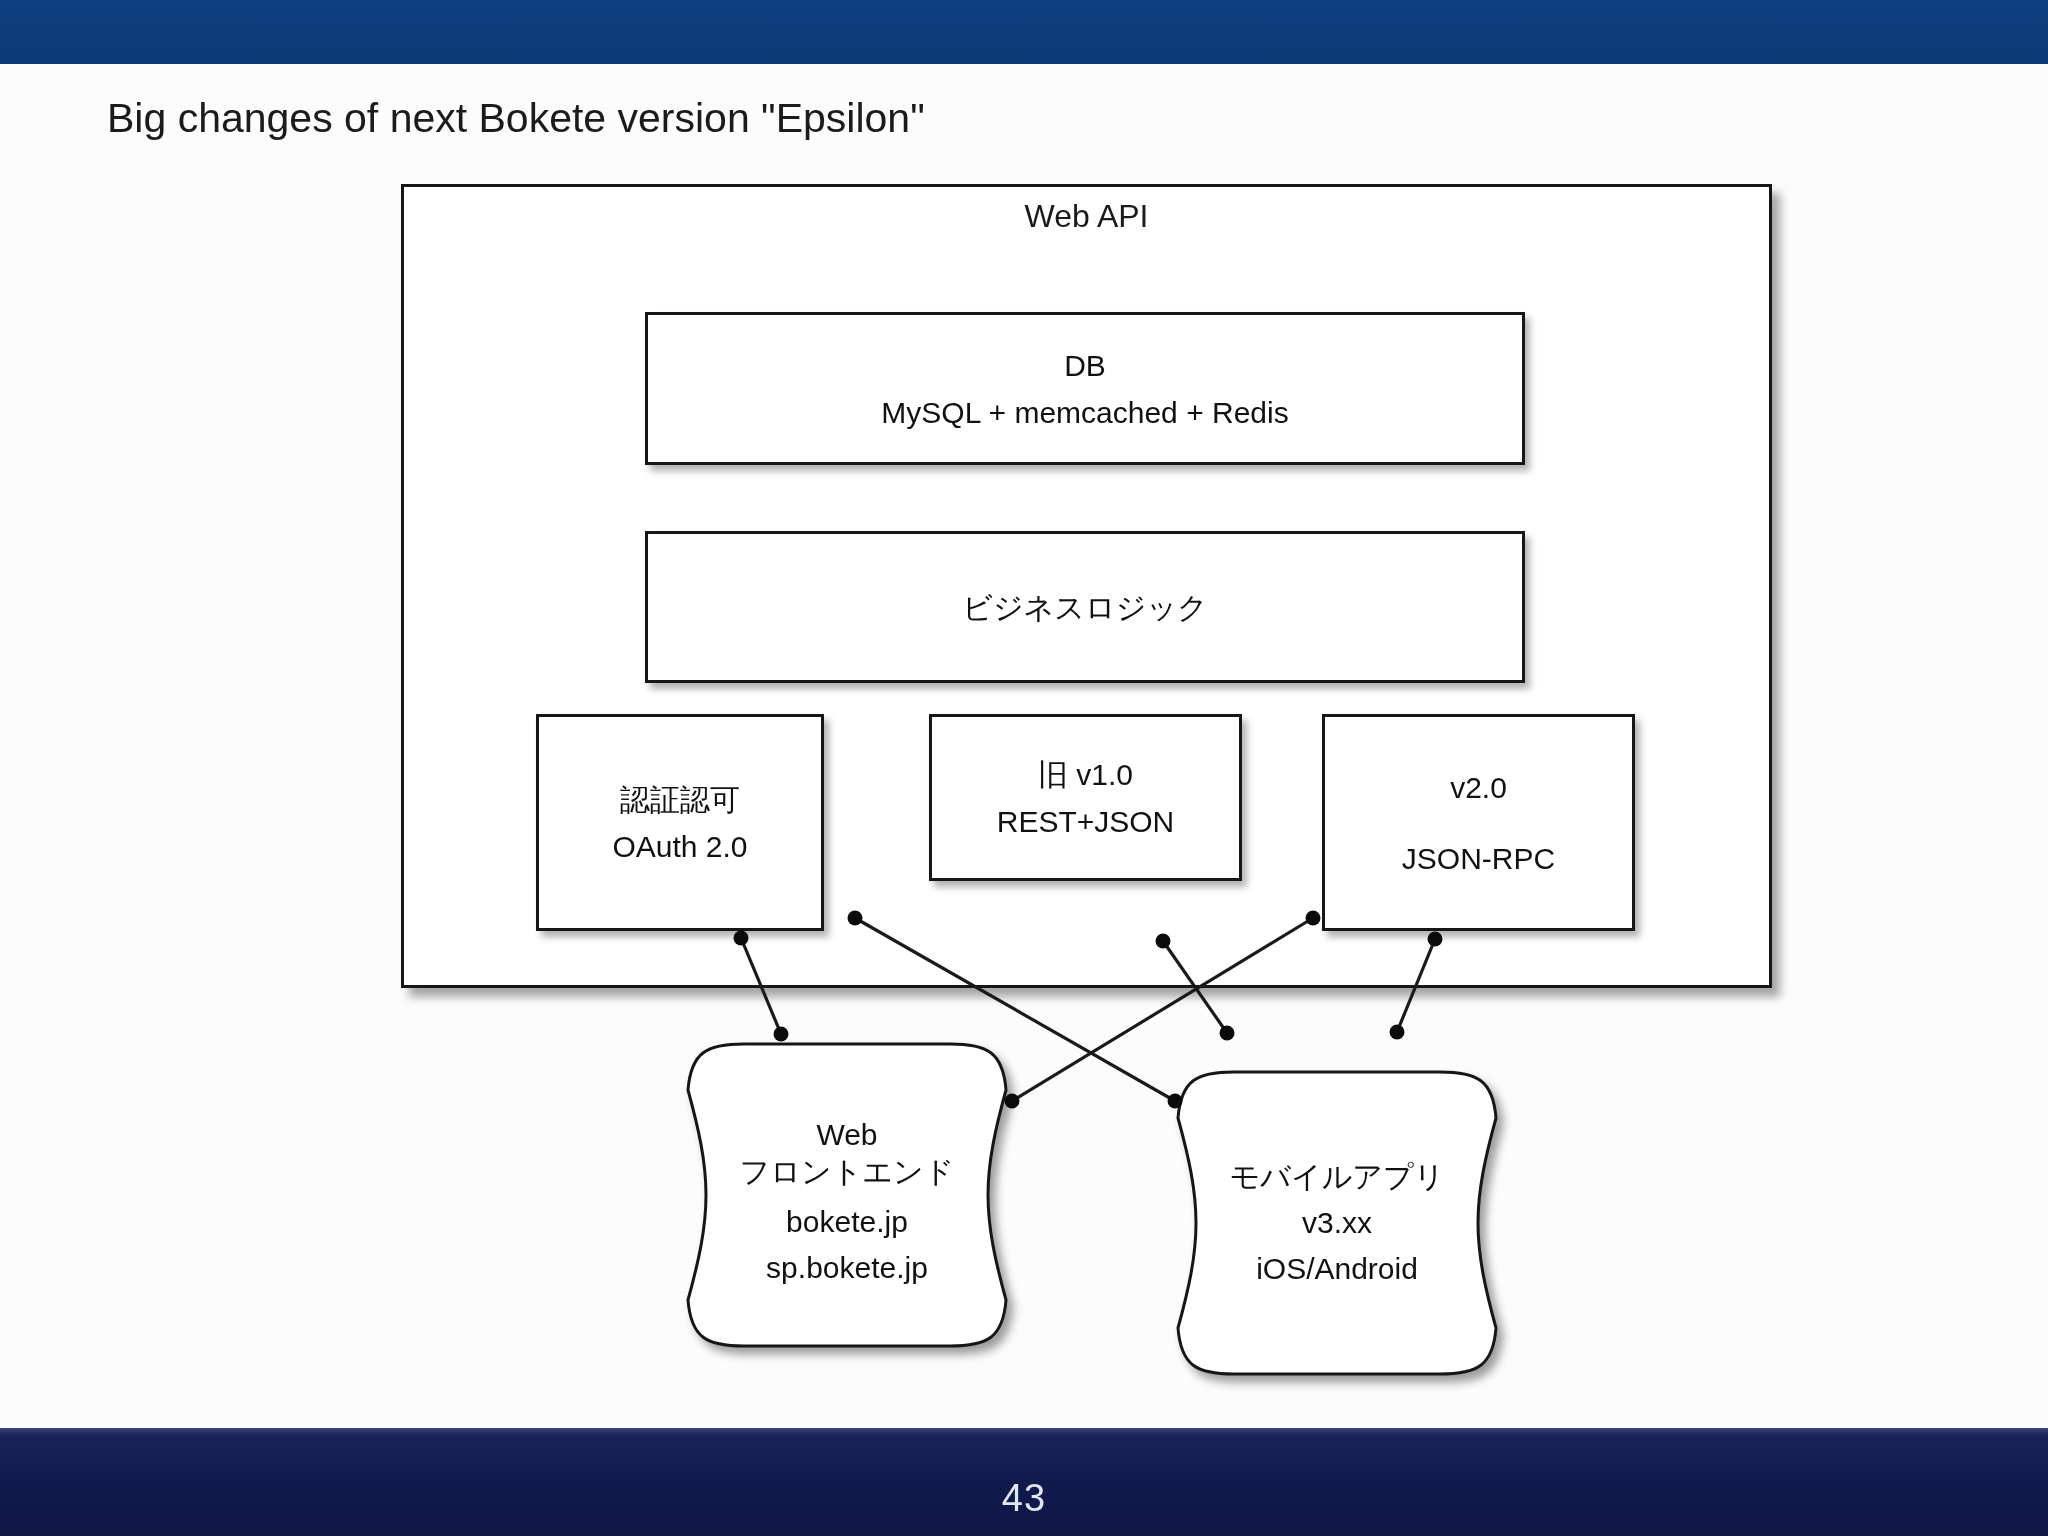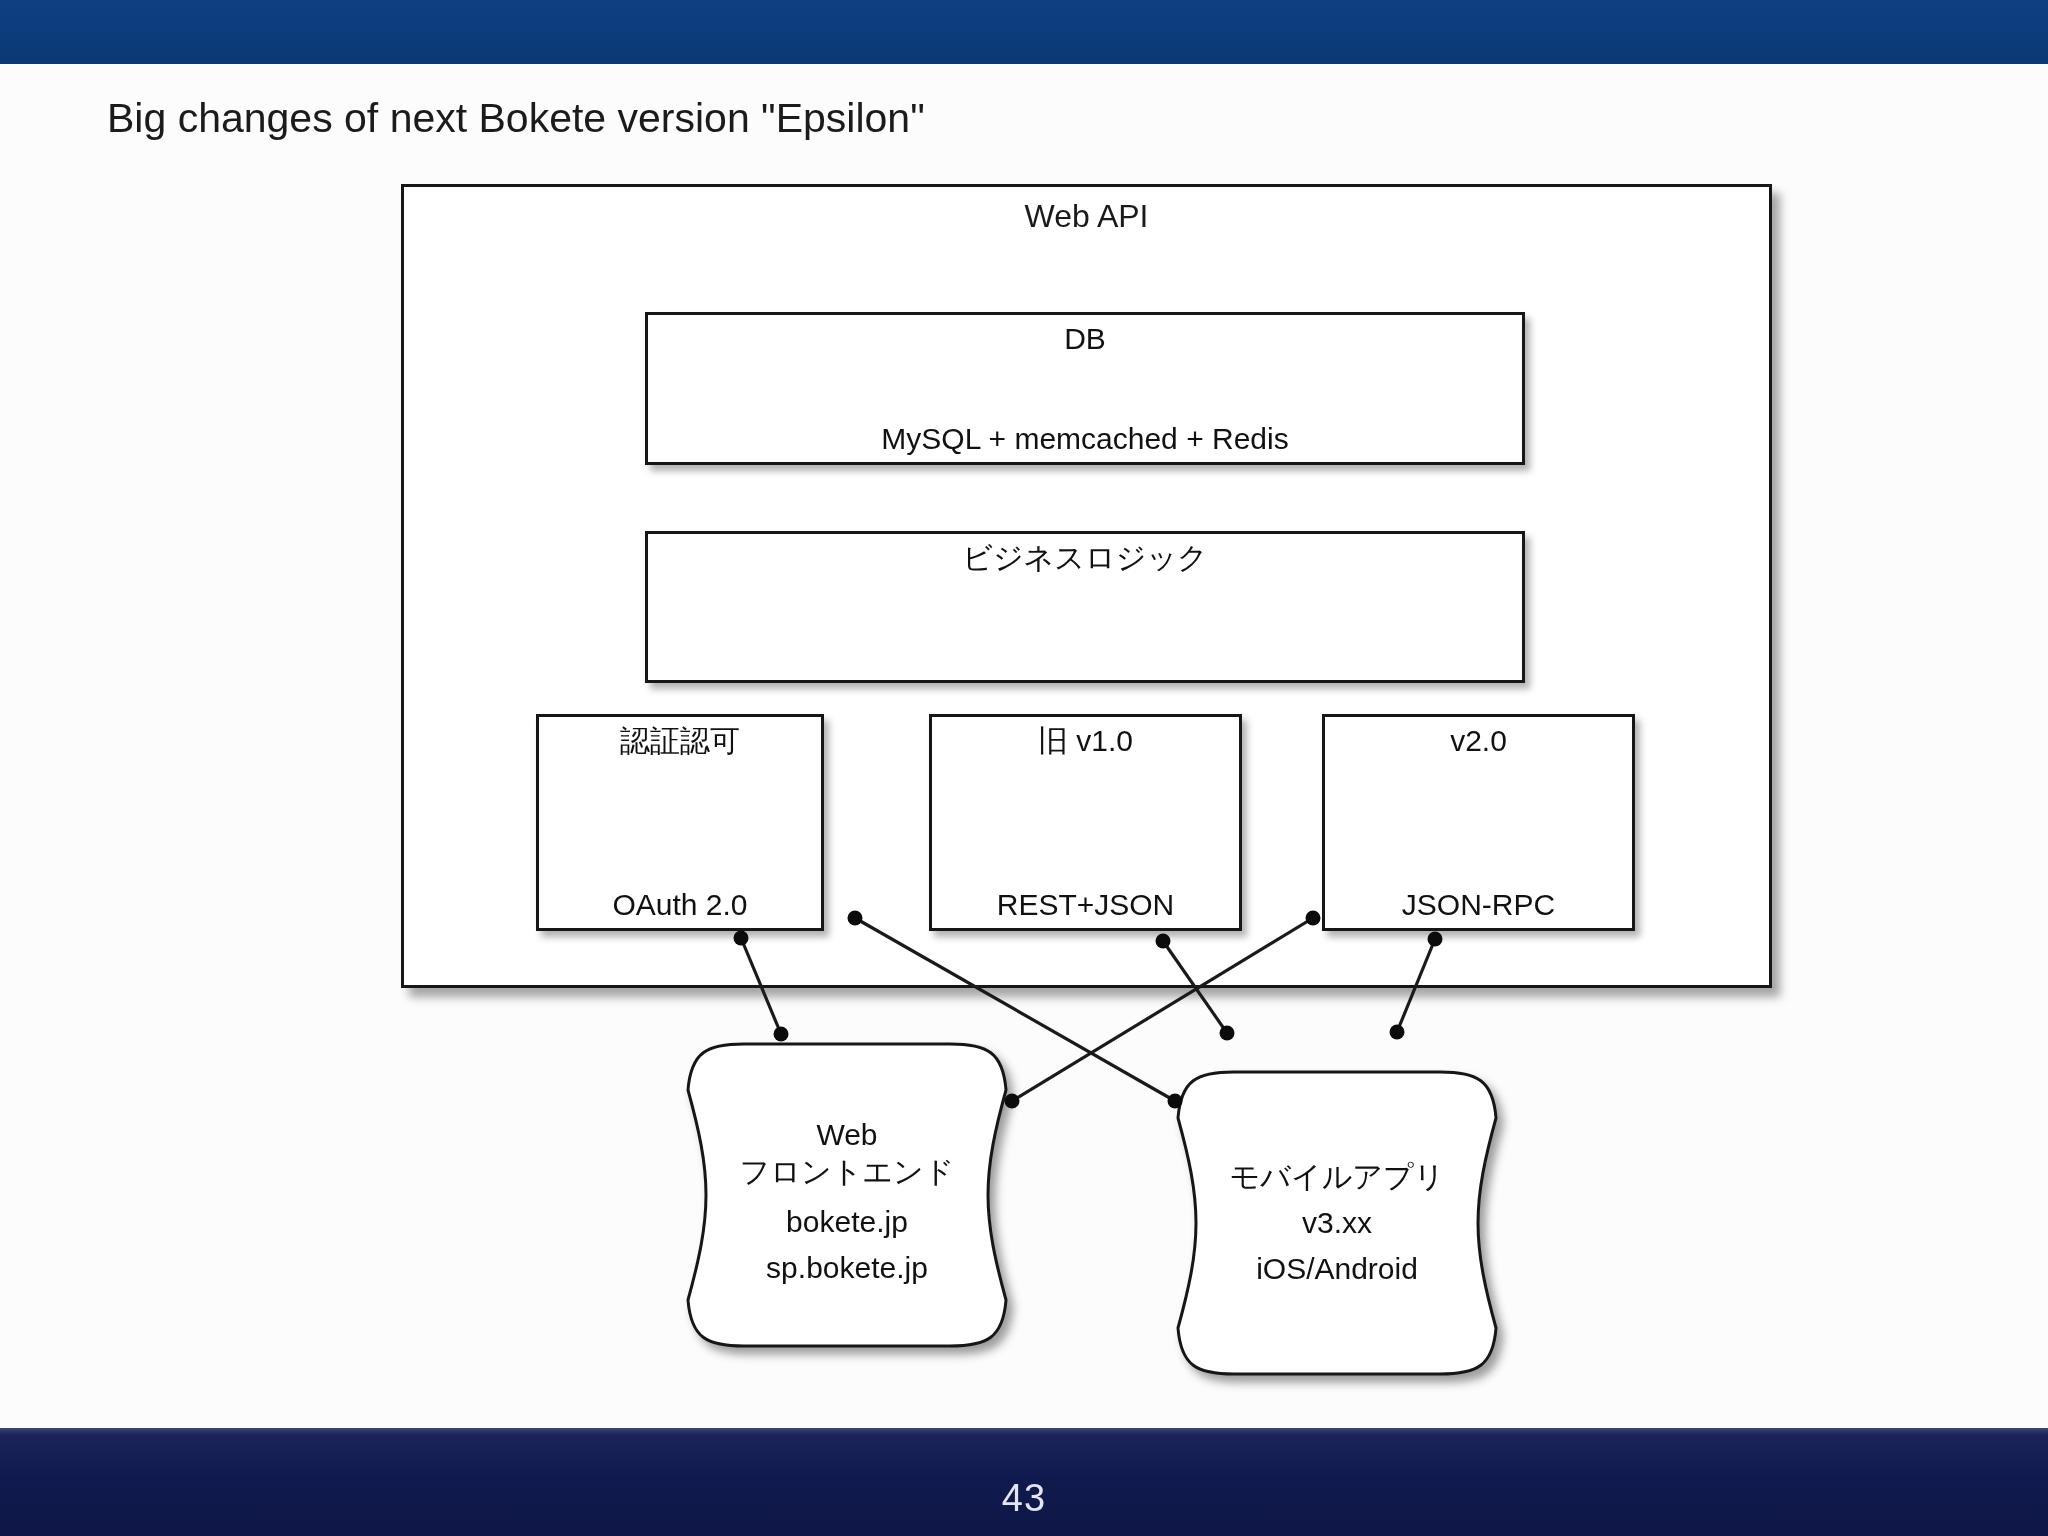--- a/index.html
+++ b/index.html
@@ -31,27 +31,27 @@
     background:#fff;border:3px solid var(--diagram-line);box-sizing:border-box;
     box-shadow:8px 9px 9px rgba(0,0,0,.35);
   }
   .webapi-label{
     position:absolute;left:0;right:0;top:11px;text-align:center;
     font-size:32px;color:#1a1a1a;
   }
   .box{
     position:absolute;background:#fff;border:3px solid var(--diagram-line);box-sizing:border-box;
     box-shadow:5px 6px 7px rgba(0,0,0,.30);
-    display:flex;flex-direction:column;align-items:center;justify-content:space-between;
+    display:flex;flex-direction:column;align-items:center;justify-content:center;
     text-align:center;font-size:30px;line-height:47px;color:#111;
   }
   .db-box{left:241px;top:125px;width:880px;height:153px;}
   .logic-box{left:241px;top:328px;width:880px;height:152px;margin-top:16px;}
   .auth-box{left:132px;top:527px;width:288px;height:217px;}
-  .v1-box{left:525px;top:527px;width:313px;height:217px;}
+  .v1-box{left:525px;top:527px;width:313px;height:167px;}
   .v2-box{left:918px;top:527px;width:313px;height:217px;gap:24px;}
   
   .node{position:absolute;width:330px;height:306px;}
   .node-web{left:682px;top:1042px;}
   .node-mobile{left:1172px;top:1042px;margin-top:28px;}
   .node svg.node-shape{
     position:absolute;left:0;top:0;width:100%;height:100%;
     filter:drop-shadow(6px 7px 5px rgba(0,0,0,.38));
   }
   .node svg.node-shape path{fill:#ffffff;stroke:var(--diagram-line);stroke-width:3;}

